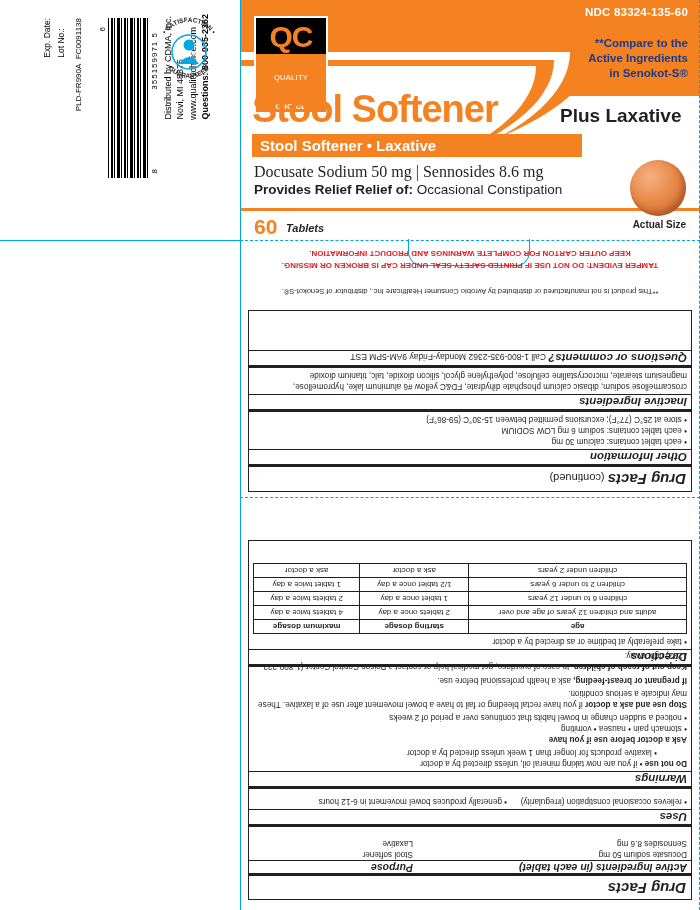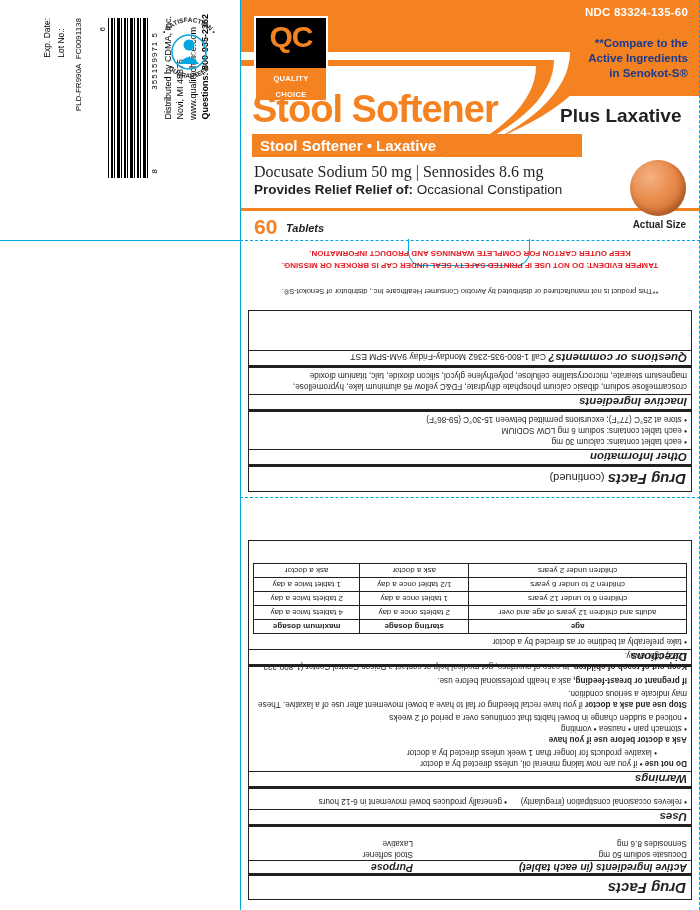--- a/index.html
+++ b/index.html
@@ -162,25 +162,25 @@
   .qc-logo .qc {
     font-size: 30px;
     font-weight: bold;
     color: #F58220;
     line-height: 1;
     margin-top: 4px;
     letter-spacing: -1px;
   }
   .qc-logo .qual {
     font-size: 7.5px;
-    font-weight: bold;
+    font-weight: normal;
     color: #ffffff;
     background: #F58220;
-    margin-top: 16px;
-    padding: 6px 0;
+    margin-top: 2px;
+    padding: 19px 0;
     letter-spacing: .3px;
   }
   .qc-logo .choice {
     font-size: 7.5px;
     font-weight: bold;
     color: #ffffff;
     background: #F58220;
     padding: 1px 0;
     letter-spacing: .3px;
   }

